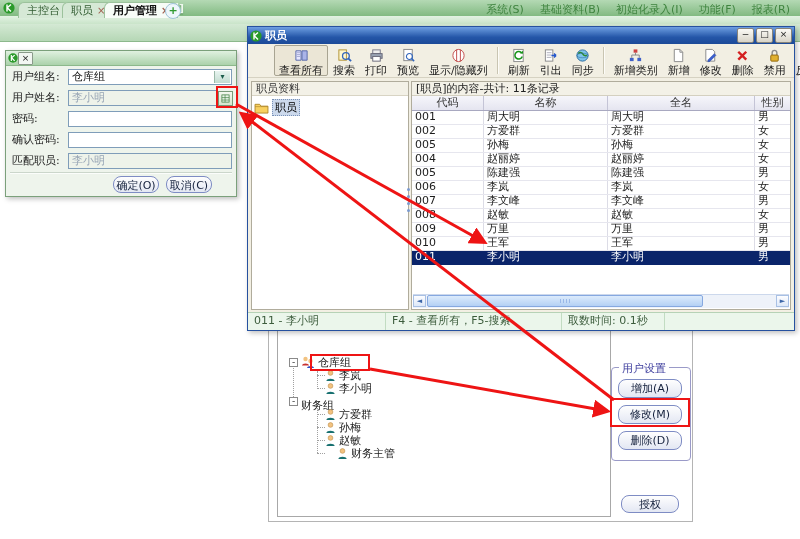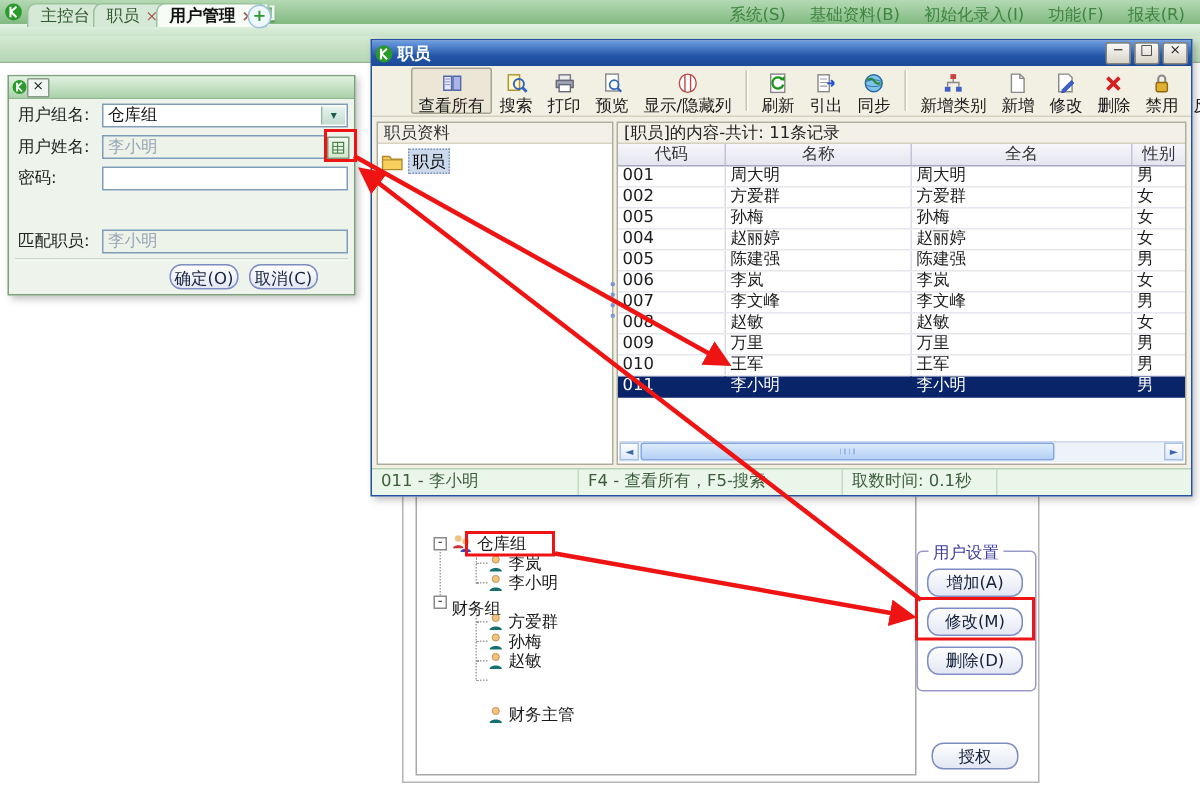--- a/index.html
+++ b/index.html
@@ -165,21 +165,21 @@
           </svg>
         <span>孙梅</span>
       </div>
       <div class="trow" style="left:47px;top:262px;">
         <svg class="personicn" width="11" height="12" viewBox="0 0 12 13">
             <circle cx="6" cy="3.2" r="2.6" fill="#f2c280" stroke="#b8863c" stroke-width=".6"></circle>
             <path d="M1.5 12C1.5 8.5 10.5 8.5 10.5 12Z" fill="#177070"></path>
           </svg>
         <span>赵敏</span>
       </div>
-      <div class="trow" style="left:47px;top:275px;margin-top:23px;">
+      <div class="trow" style="left:59px;top:275px;">
         <svg class="personicn" width="11" height="12" viewBox="0 0 12 13">
             <circle cx="6" cy="3.2" r="2.6" fill="#f2c280" stroke="#b8863c" stroke-width=".6"></circle>
             <path d="M1.5 12C1.5 8.5 10.5 8.5 10.5 12Z" fill="#177070"></path>
           </svg>
         <span>财务主管</span>
       </div>
     </div>
 
     <div class="a groupbox">
       <span class="gblegend">用户设置</span>
@@ -472,20 +472,24 @@
         <svg width="9" height="9" viewBox="0 0 10 10">
             <rect x="1" y="1" width="8" height="8" fill="#e8f4e8" stroke="#3a7a3a" stroke-width=".8"></rect>
             <path d="M1 4h8M1 6.7h8M4.5 1v8" stroke="#3a7a3a" stroke-width=".7"></path>
           </svg>
       </div>
     </div>
     <div class="frow" style="top:60px;">
       <span class="flabel">密码:</span>
       <div class="ffield"><span></span></div>
     </div>
+    <div class="frow" style="top:81px;">
+      <span class="flabel">确认密码:</span>
+      <div class="ffield"><span></span></div>
+    </div>
     <div class="frow" style="top:102px;">
       <span class="flabel">匹配职员:</span>
       <div class="ffield dis"><span>李小明</span></div>
     </div>
     <div class="dlgsep"></div>
     <div class="xpbtn dlgbtn" style="left:107px;">确定(O)</div>
     <div class="xpbtn dlgbtn" style="left:160px;">取消(C)</div>
   </div>
 
   <div class="a redrect" style="left:216px;top:86px;width:22px;height:22px;"></div>

